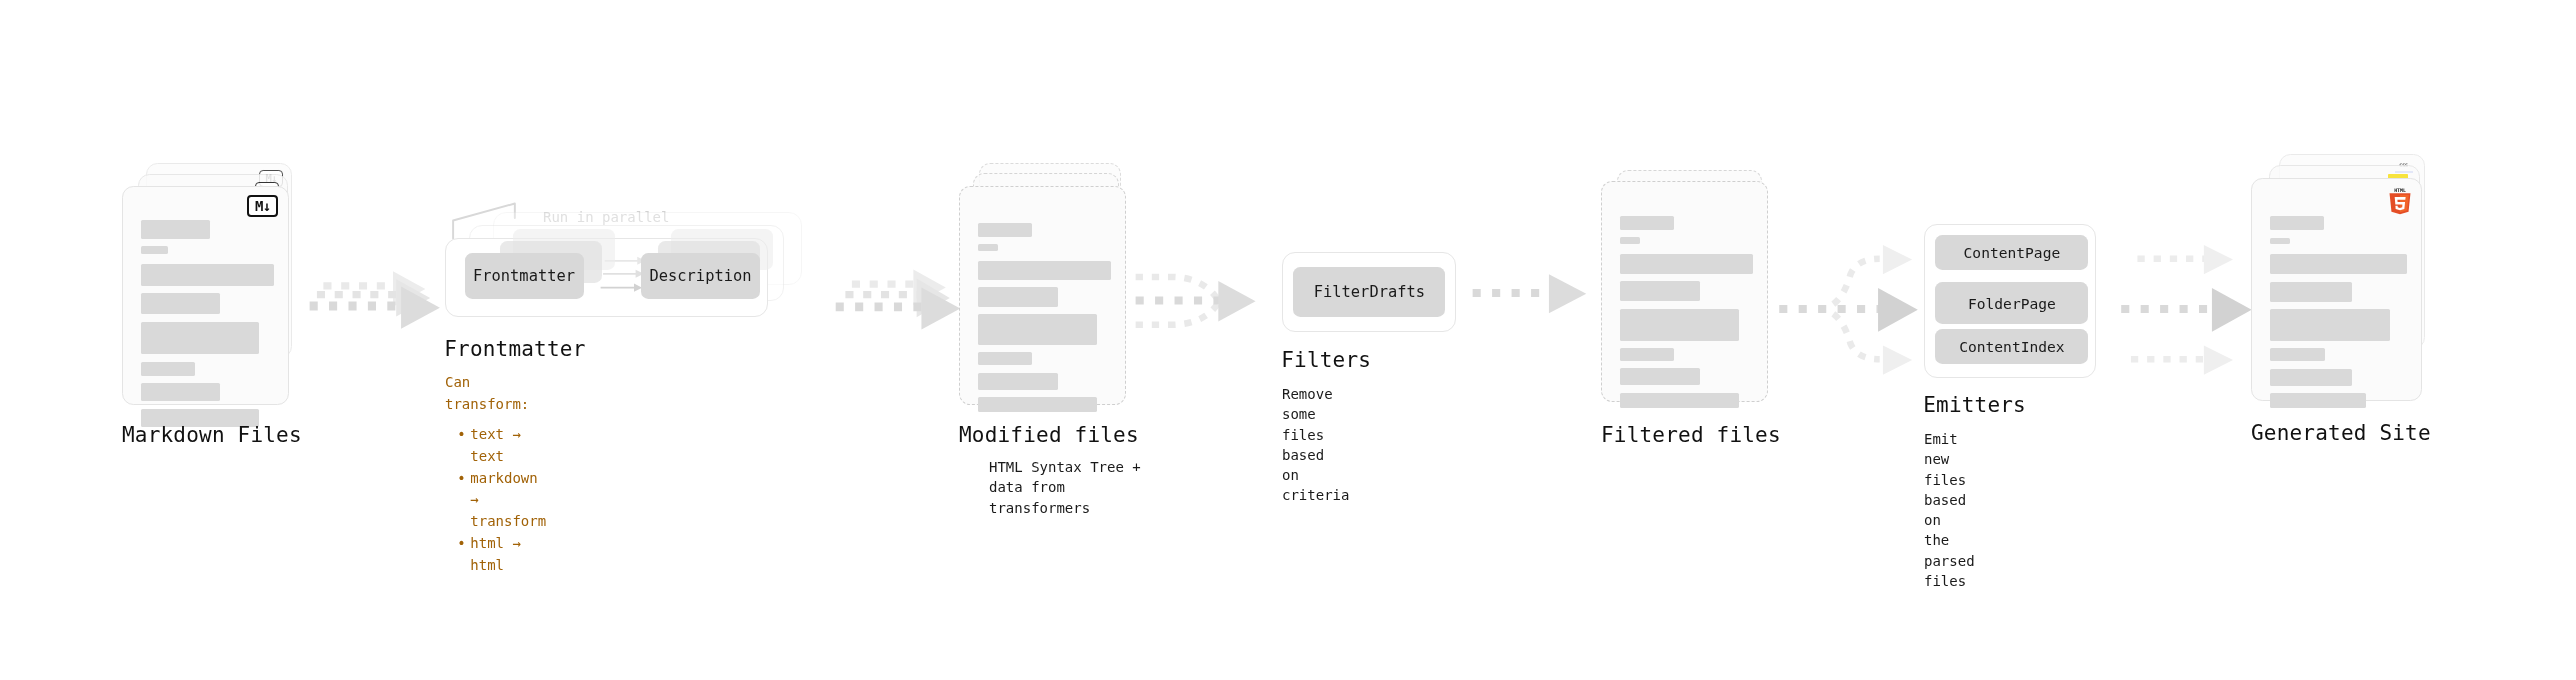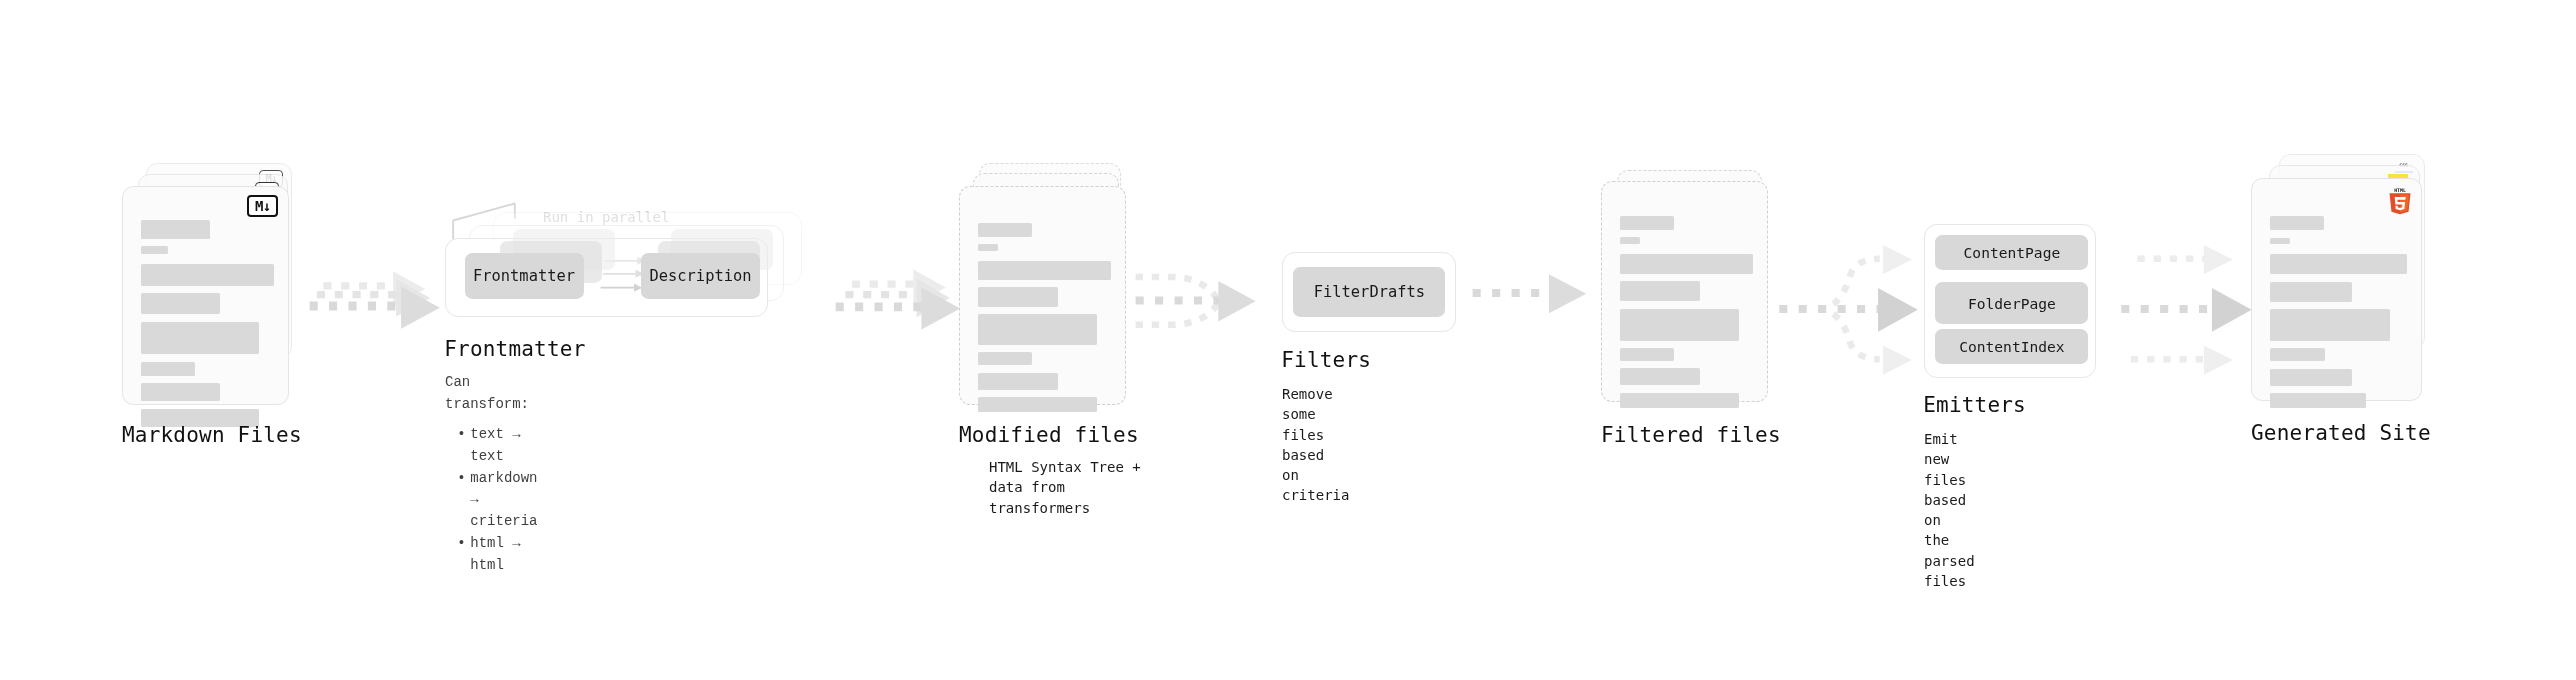--- a/index.html
+++ b/index.html
@@ -60,21 +60,21 @@
 
   
   .title{
     position:absolute;font-size:21px;color:#111;white-space:nowrap;
     letter-spacing:0.2px;
   }
   .subtitle{
     position:absolute;font-size:14px;color:#1a1a1a;line-height:1.45;
     white-space:pre-line;
   }
-  .bullets{position:absolute;font-size:14px;color:#404040;line-height:1.55;font-family:Liberation Mono, monospace;}
+  .bullets{position:absolute;font-size:14px;color:#a16207;line-height:1.55;}
   .bullets .bhead{margin-bottom:1.6px;}
   .bullets ul{margin:9px;padding-left:16.3px;list-style:none;}
   .bullets li{position:relative;}
   .bullets li:before{content:"\2022";position:absolute;left:-13px;top:0;}
 
   .note{position:absolute;font-size:14px;color:#d2d2d2;white-space:nowrap;}
 
   
   .conn{position:absolute;}
   svg{display:block;overflow:visible;}
@@ -163,21 +163,21 @@
     <div class="chip l3" style="left:226px;top:37px;width:102px;height:41px;"></div>
     <div class="chip l2" style="left:213px;top:49px;width:102px;height:42px;"></div>
     <div class="chip" style="left:196px;top:61px;width:119px;height:46px;font-size:15.4px;">Description</div>
 
     <div class="title" style="left:-0.8px;top:145px;">Frontmatter</div>
 
     <div class="bullets" style="left:0px;top:180px;">
       <div class="bhead">Can transform:</div>
       <ul>
         <li>text → text</li>
-        <li>markdown → criteria</li>
+        <li>markdown → transform</li>
         <li>html → html</li>
       </ul>
     </div>
   </div>
 
   <div class="conn" style="left:821px;top:268px;">
     <svg width="154" height="89" viewBox="0 0 190 110">
       <g stroke="#eaeaea" stroke-width="9" stroke-dasharray="10 12" fill="none">
         <line x1="38" y1="20" x2="120" y2="20"></line>
       </g>

